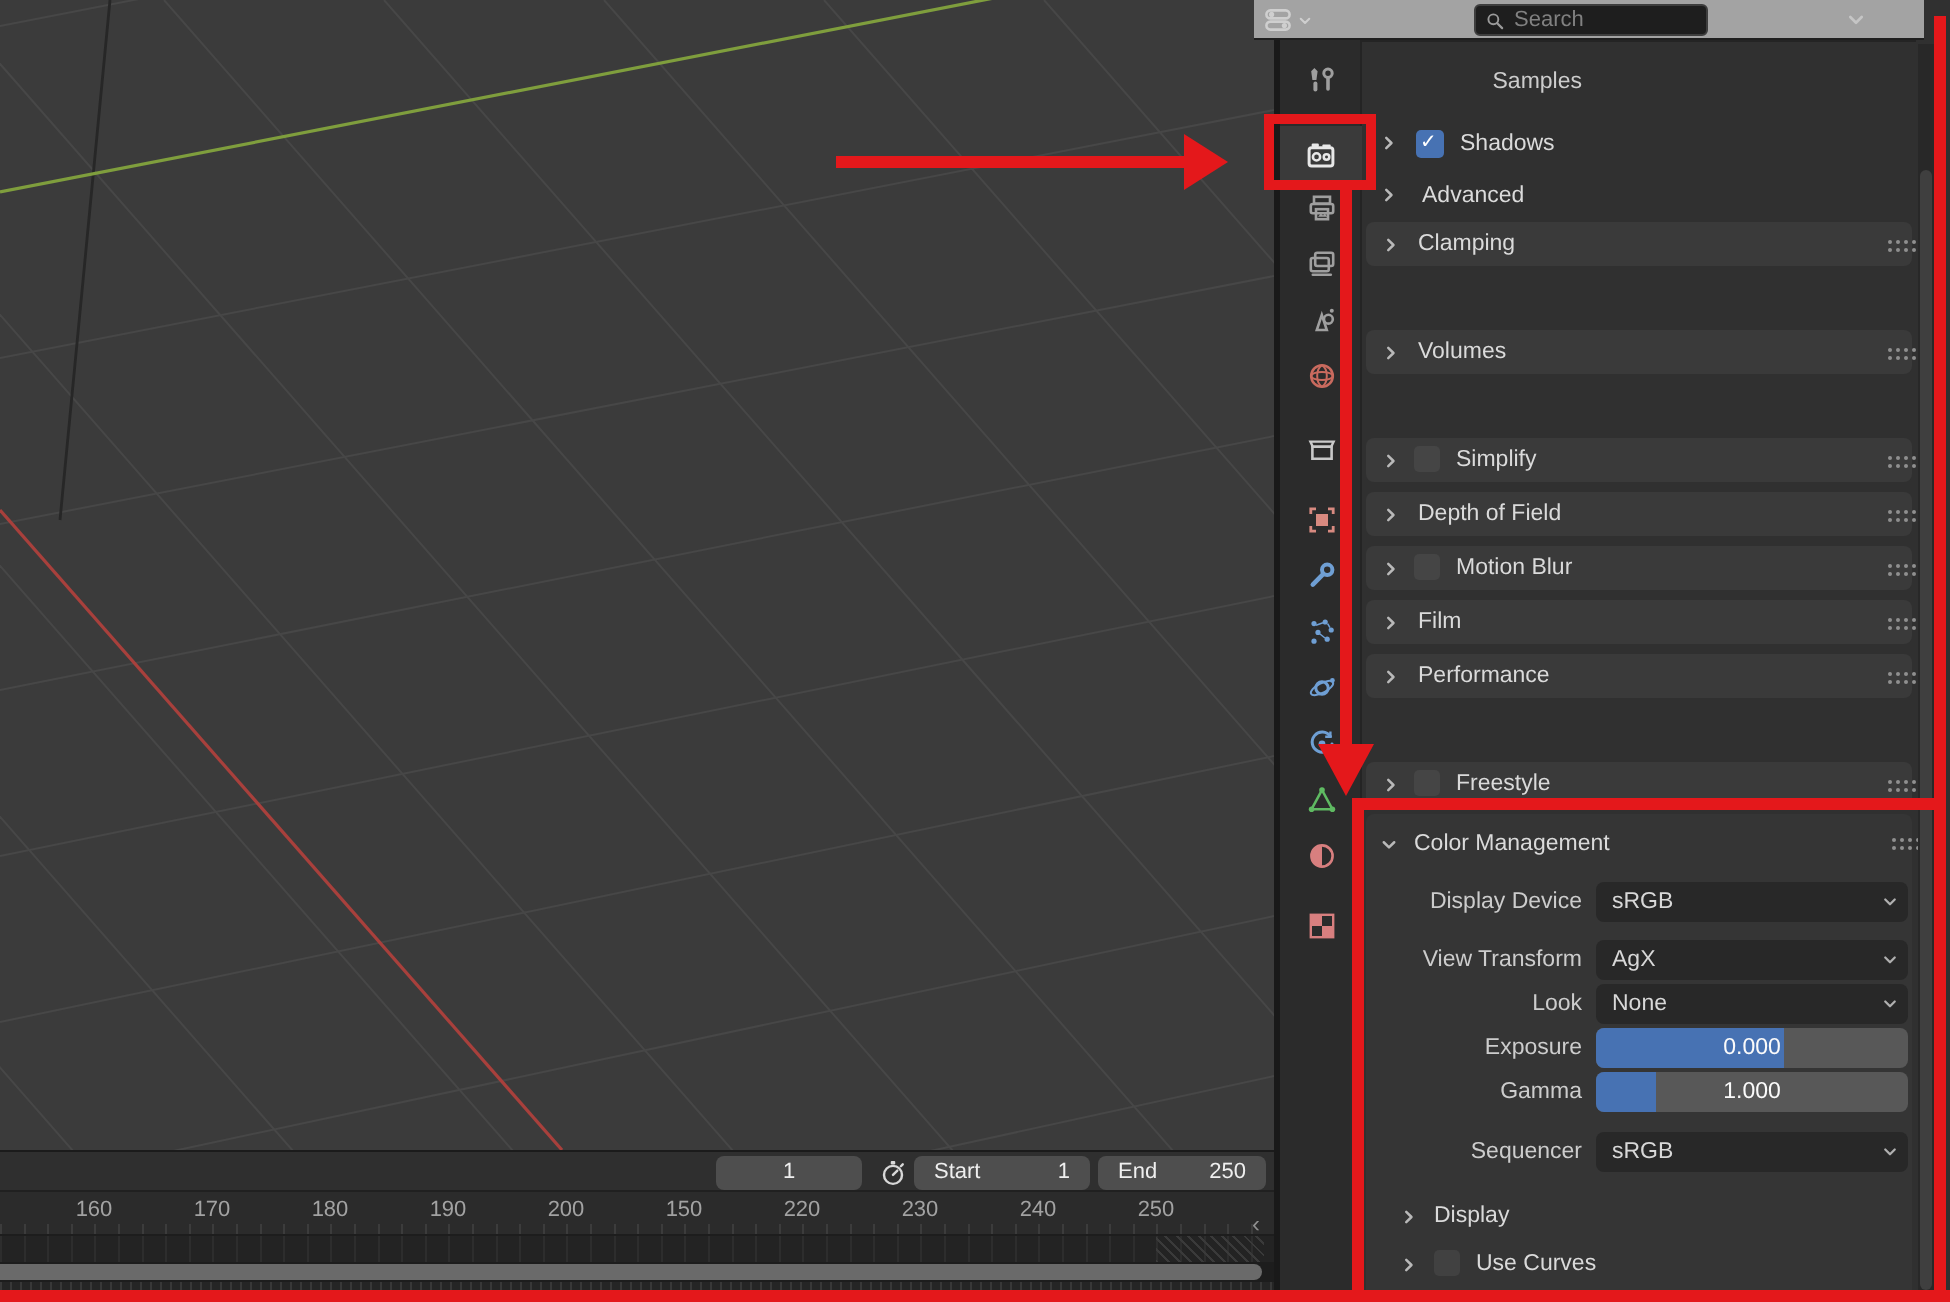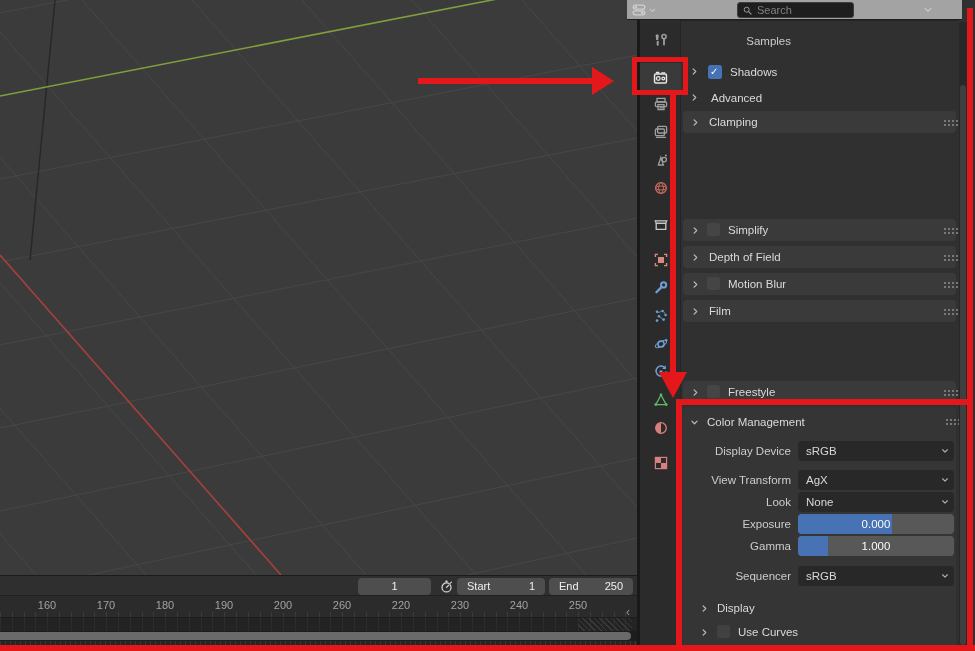--- a/index.html
+++ b/index.html
@@ -251,21 +251,21 @@
         <span>End</span>
         <span>250</span>
       </div>
     </div>
     <div class="tl-ruler">
       <span class="tl-num" style="left:47px">160</span>
       <span class="tl-num" style="left:106px">170</span>
       <span class="tl-num" style="left:165px">180</span>
       <span class="tl-num" style="left:224px">190</span>
       <span class="tl-num" style="left:283px">200</span>
-      <span class="tl-num" style="left:342px">260</span>
+      <span class="tl-num" style="left:342px">150</span>
       <span class="tl-num" style="left:401px">220</span>
       <span class="tl-num" style="left:460px">230</span>
       <span class="tl-num" style="left:519px">240</span>
       <span class="tl-num" style="left:578px">250</span>
     </div>
     <div class="tl-tracks"></div>
     <div class="tl-overrange"></div>
     <div class="tl-scroll">
       <div class="tl-scrollbar"></div>
     </div>
@@ -393,20 +393,27 @@
       <div class="rowlabel" style="left:30px;top:67px">Advanced</div>
     </div>
 
     <div class="section" style="top:90px">
       <svg class="chev" width="11" height="11">
           <use href="#i-chev-right"></use>
         </svg>
       <div class="rowlabel" style="left:26px">Clamping</div>
       <span class="handle"></span>
     </div>
+    <div class="section" style="top:144px">
+      <svg class="chev" width="11" height="11">
+          <use href="#i-chev-right"></use>
+        </svg>
+      <div class="rowlabel" style="left:26px">Volumes</div>
+      <span class="handle"></span>
+    </div>
     <div class="section" style="top:225px">
       <svg class="chev" width="11" height="11">
           <use href="#i-chev-right"></use>
         </svg>
       <div class="rowlabel" style="left:26px">Depth of Field</div>
       <span class="handle"></span>
     </div>
     <div class="section" style="top:198px">
       <svg class="chev" width="11" height="11">
           <use href="#i-chev-right"></use>
@@ -421,20 +428,27 @@
         </svg>
       <div class="checkbox" style="left:24px;top:4px;width:13px;height:13px"></div>
       <div class="rowlabel" style="left:45px">Motion Blur</div>
       <span class="handle"></span>
     </div>
     <div class="section" style="top:279px">
       <svg class="chev" width="11" height="11">
           <use href="#i-chev-right"></use>
         </svg>
       <div class="rowlabel" style="left:26px">Film</div>
+      <span class="handle"></span>
+    </div>
+    <div class="section" style="top:306px">
+      <svg class="chev" width="11" height="11">
+          <use href="#i-chev-right"></use>
+        </svg>
+      <div class="rowlabel" style="left:26px">Performance</div>
       <span class="handle"></span>
     </div>
     <div class="section" style="top:360px">
       <svg class="chev" width="11" height="11">
           <use href="#i-chev-right"></use>
         </svg>
       <div class="checkbox" style="left:24px;top:4px;width:13px;height:13px"></div>
       <div class="rowlabel" style="left:45px">Freestyle</div>
       <span class="handle"></span>
     </div>

